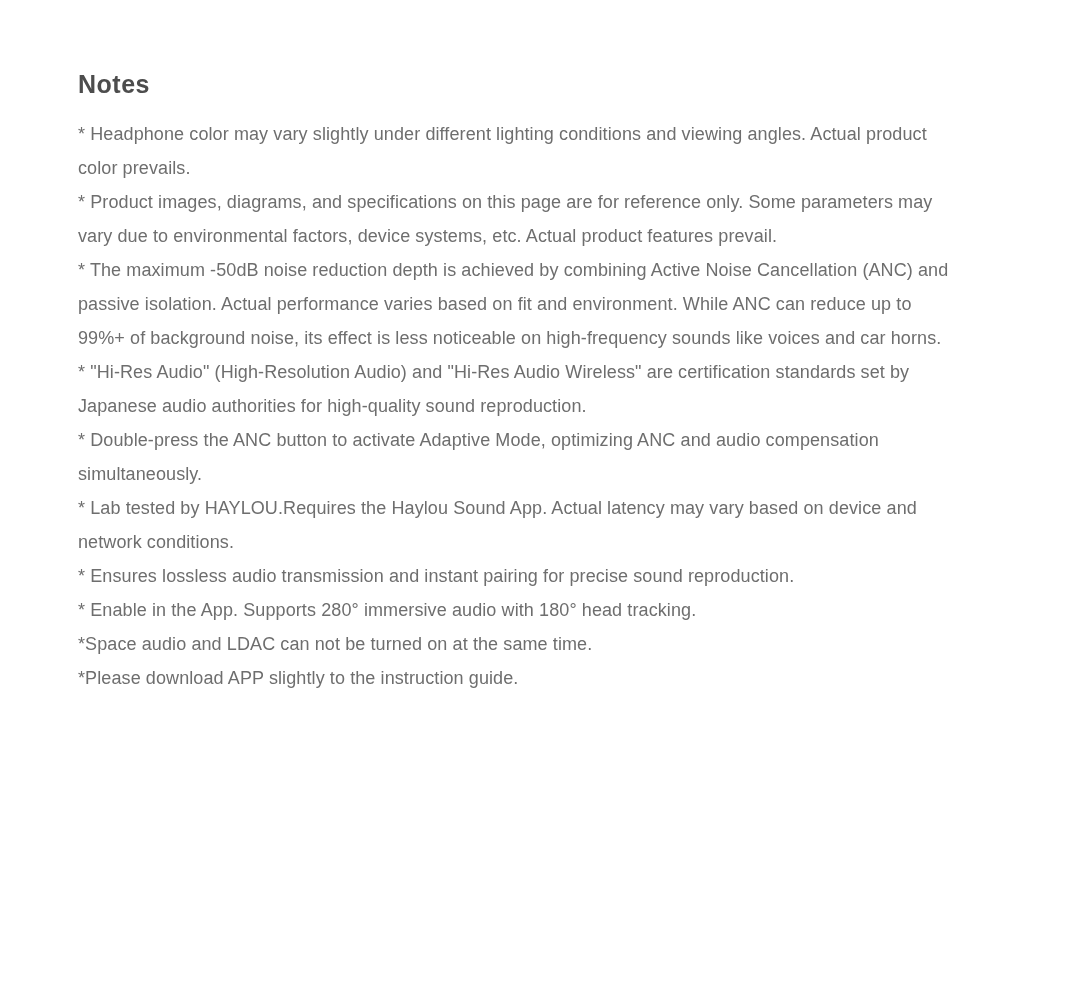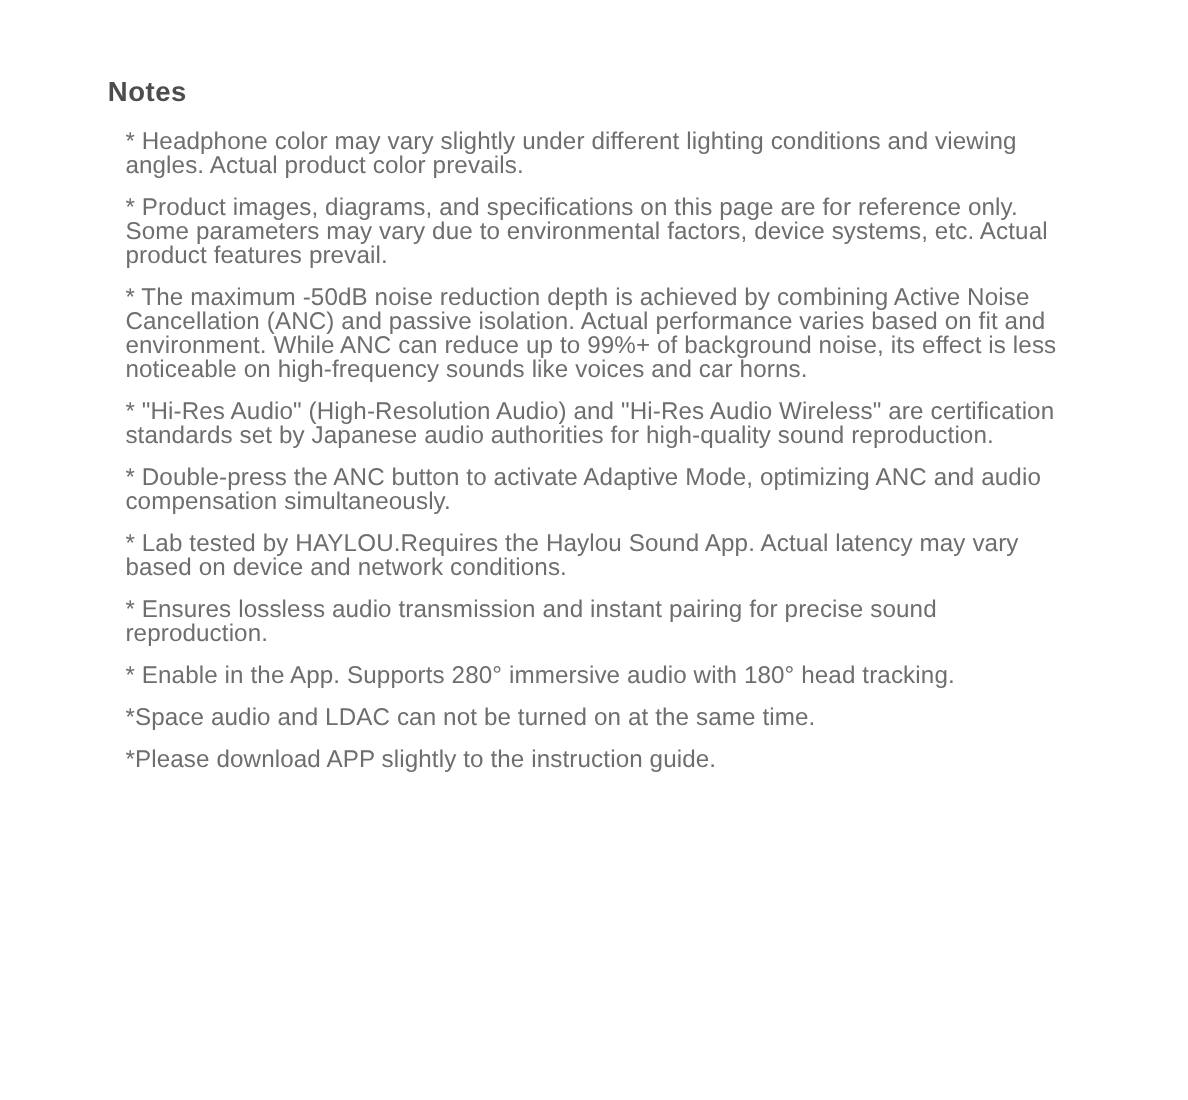--- a/index.html
+++ b/index.html
@@ -12,36 +12,36 @@
   body{
     width:1080px;
     height:1000px;
     background:var(--background);
     font-family:"Liberation Sans","DejaVu Sans",sans-serif;
     overflow:hidden;
   }
   .page{
     width:1080px;
     height:828px;
-    padding:70px 96px 0 98px;
+    padding:70px 96px 0 78px;
   }
   .notes-title{
     margin:0 0 18px 0;
     font-size:25px;
     font-weight:700;
     letter-spacing:0.5px;
     color:var(--heading);
   }
   .notes-list{
     width:884px;
   }
   .note-item{
-    margin:16px;
-    font-size:22px;
-    line-height:22px;
+    margin:0;
+    font-size:18px;
+    line-height:34px;
     color:var(--body);
     letter-spacing:0.1px;
   }
 </style>
 </head>
 <body>
 
 <div class="page">
   <section>
     <h1 class="notes-title">Notes</h1>

